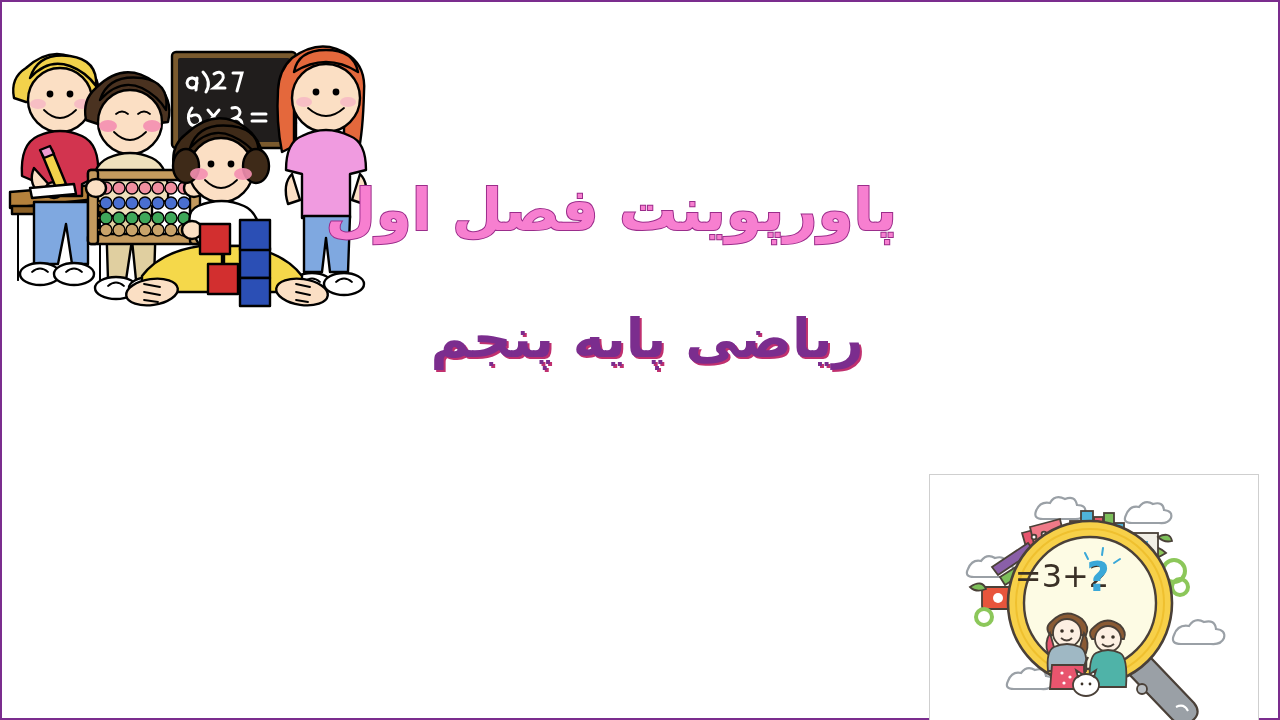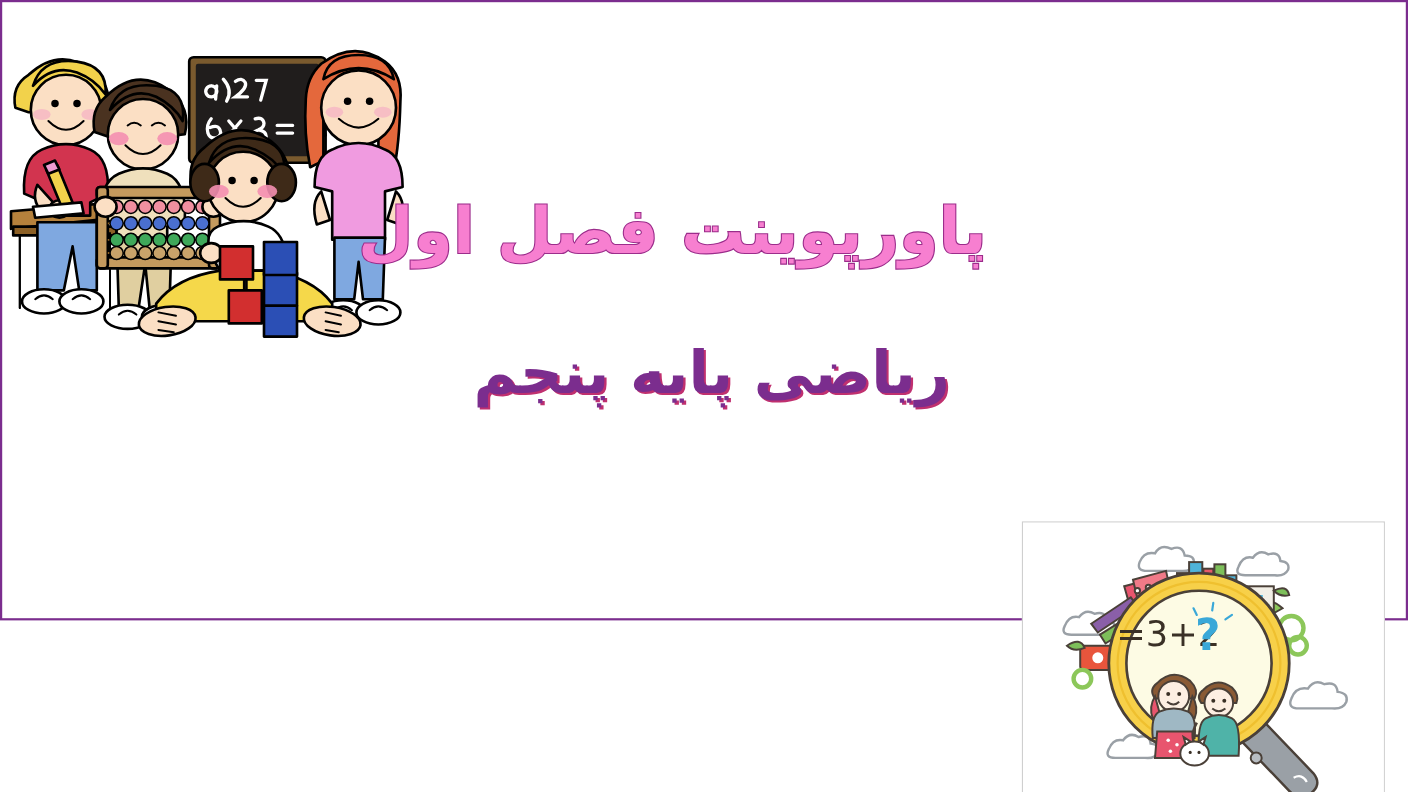--- a/index.html
+++ b/index.html
@@ -1,20 +1,20 @@
 <!DOCTYPE html>
 <html lang="fa" dir="rtl"><head>
 <meta charset="utf-8">
 <title>Math Slide</title>
 <style>
   html,body{margin:0;padding:0;background:#ffffff;}
   body{width:1280px;height:720px;overflow:hidden;
        font-family:"DejaVu Sans","Liberation Sans",sans-serif;}
 
-  .slide{position:relative;width:1280px;height:564px;background:#ffffff;
+  .slide{position:relative;width:1280px;height:720px;background:#ffffff;
          box-sizing:border-box;border:2px solid #7B2D8E;}
 
   
   .title-block{position:absolute;left:395px;top:178px;width:500px;
                text-align:center;direction:rtl;}
   .t-line{font-weight:bold;line-height:1.05;white-space:nowrap;
           letter-spacing:0px;}
 
   .line1{font-size:58px;color:#F77FD0;
          -webkit-text-stroke:2px #9B2D8B;

